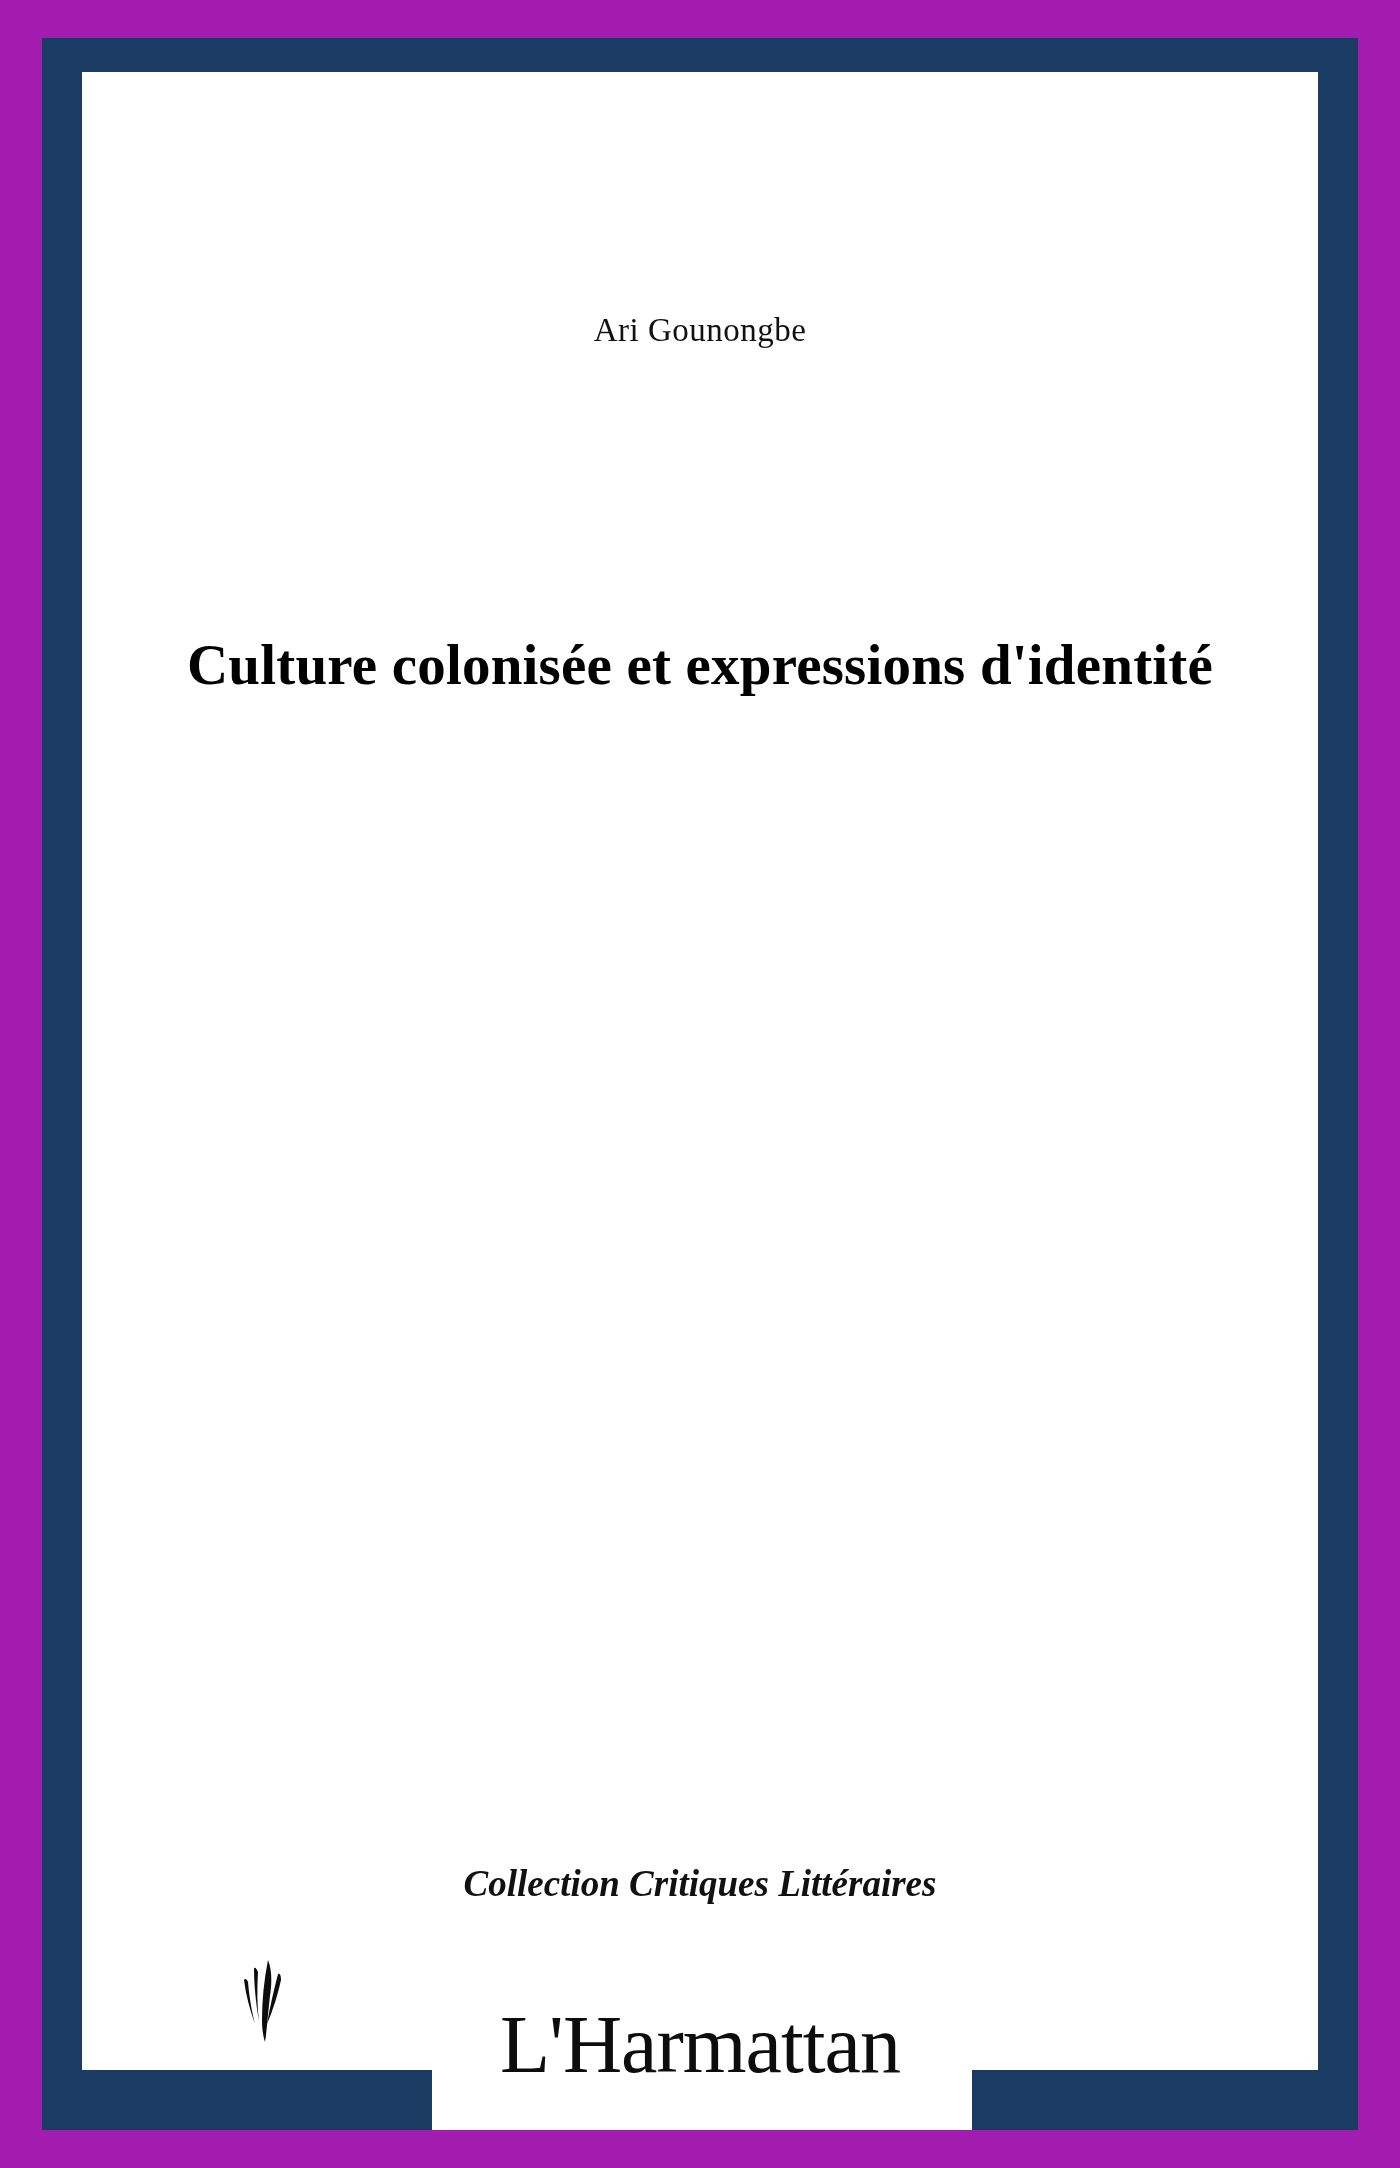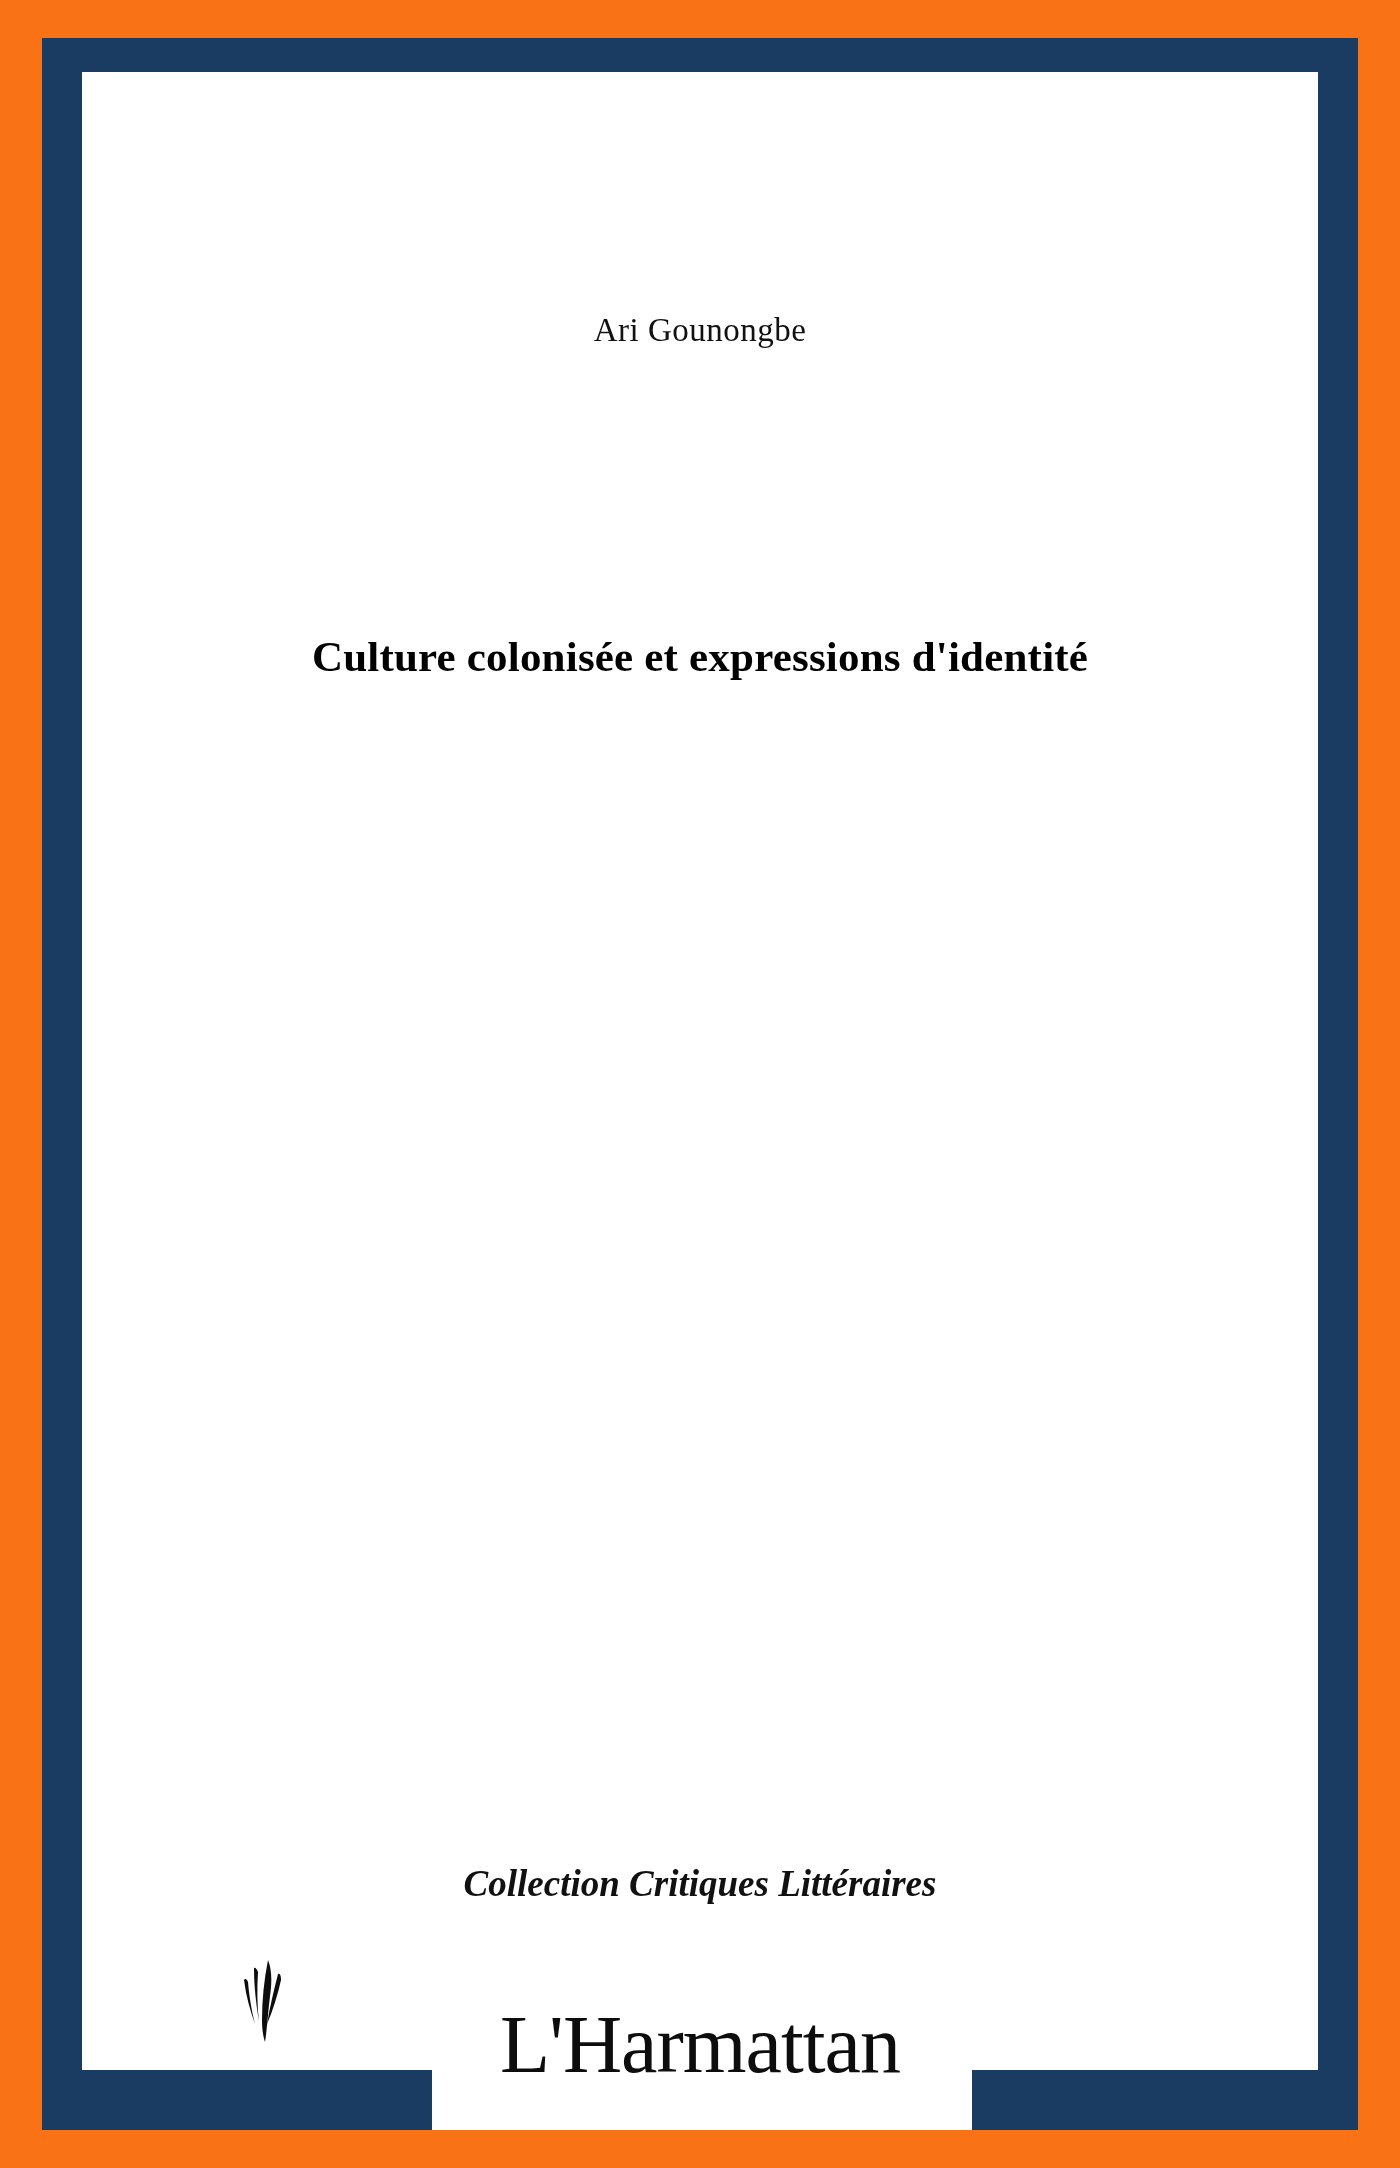--- a/index.html
+++ b/index.html
@@ -4,21 +4,21 @@
 <style>
   html, body {
     margin: 0;
     padding: 0;
     background: #ffffff;
   }
   .page {
     position: relative;
     width: 1400px;
     height: 2168px;
-    background: #f97316;
+    background: #a21caf;
     overflow: hidden;
     font-family: "Liberation Serif", serif;
   }
   
   .cover {
     position: absolute;
     left: 42px;
     top: 38px;
     width: 1316px;
     height: 2092px;
@@ -88,21 +88,21 @@
     text-align: center;
   }
   .main-title {
     font-size: 37px;
     font-weight: bold;
     letter-spacing: 1.2px;
     color: #000000;
     margin-bottom: 60px;
   }
   .subtitle {
-    font-size: 43px;
+    font-size: 57px;
     font-weight: bold;
     color: #000000;
     letter-spacing: 0.2px;
   }
 
   .collection {
     position: absolute;
     top: 1790px;
     left: 0;
     width: 1236px;

